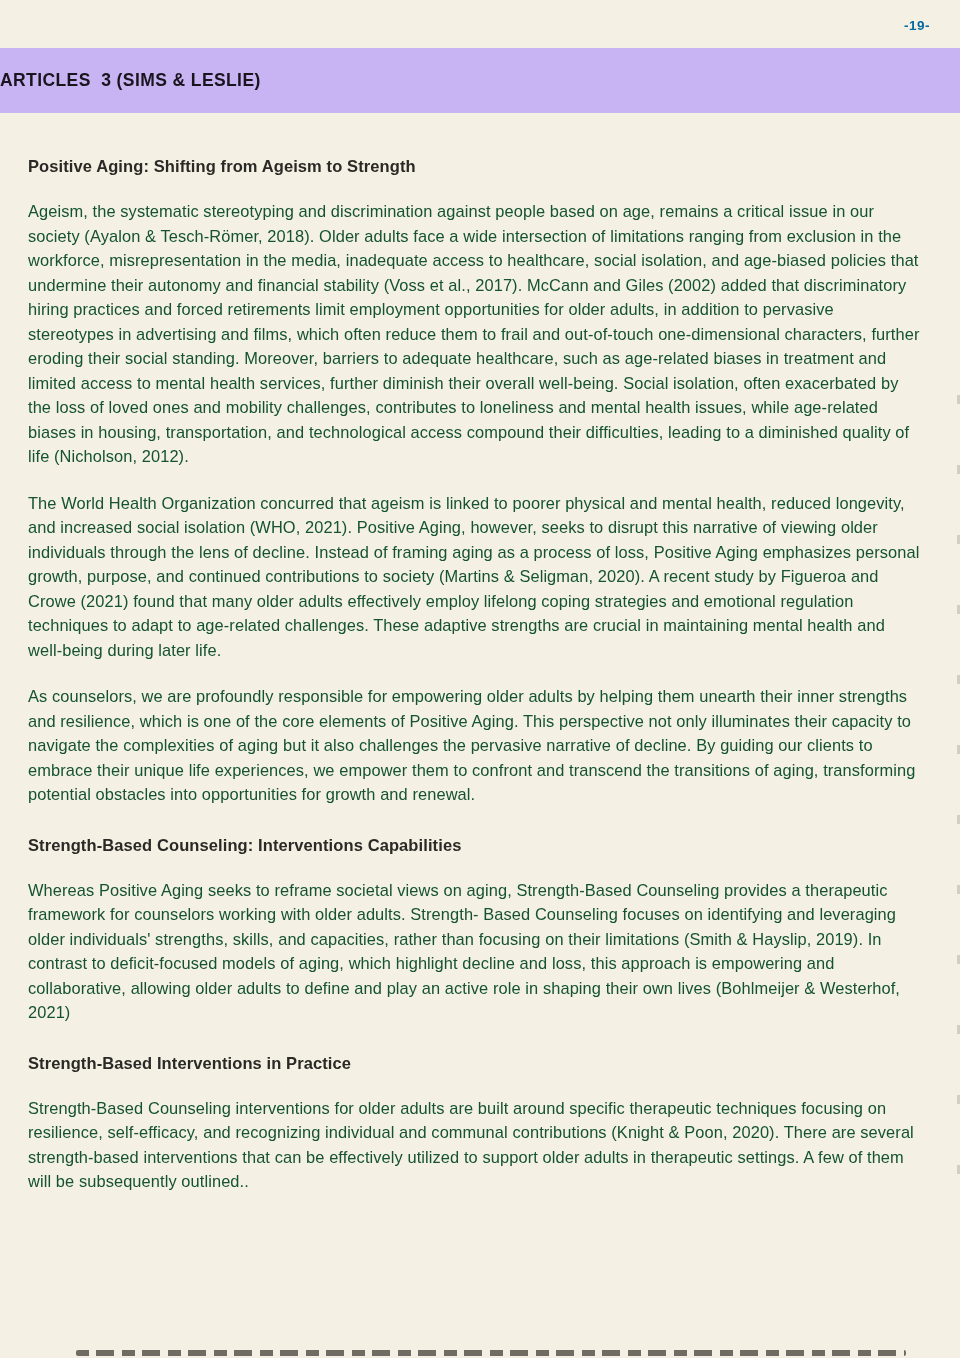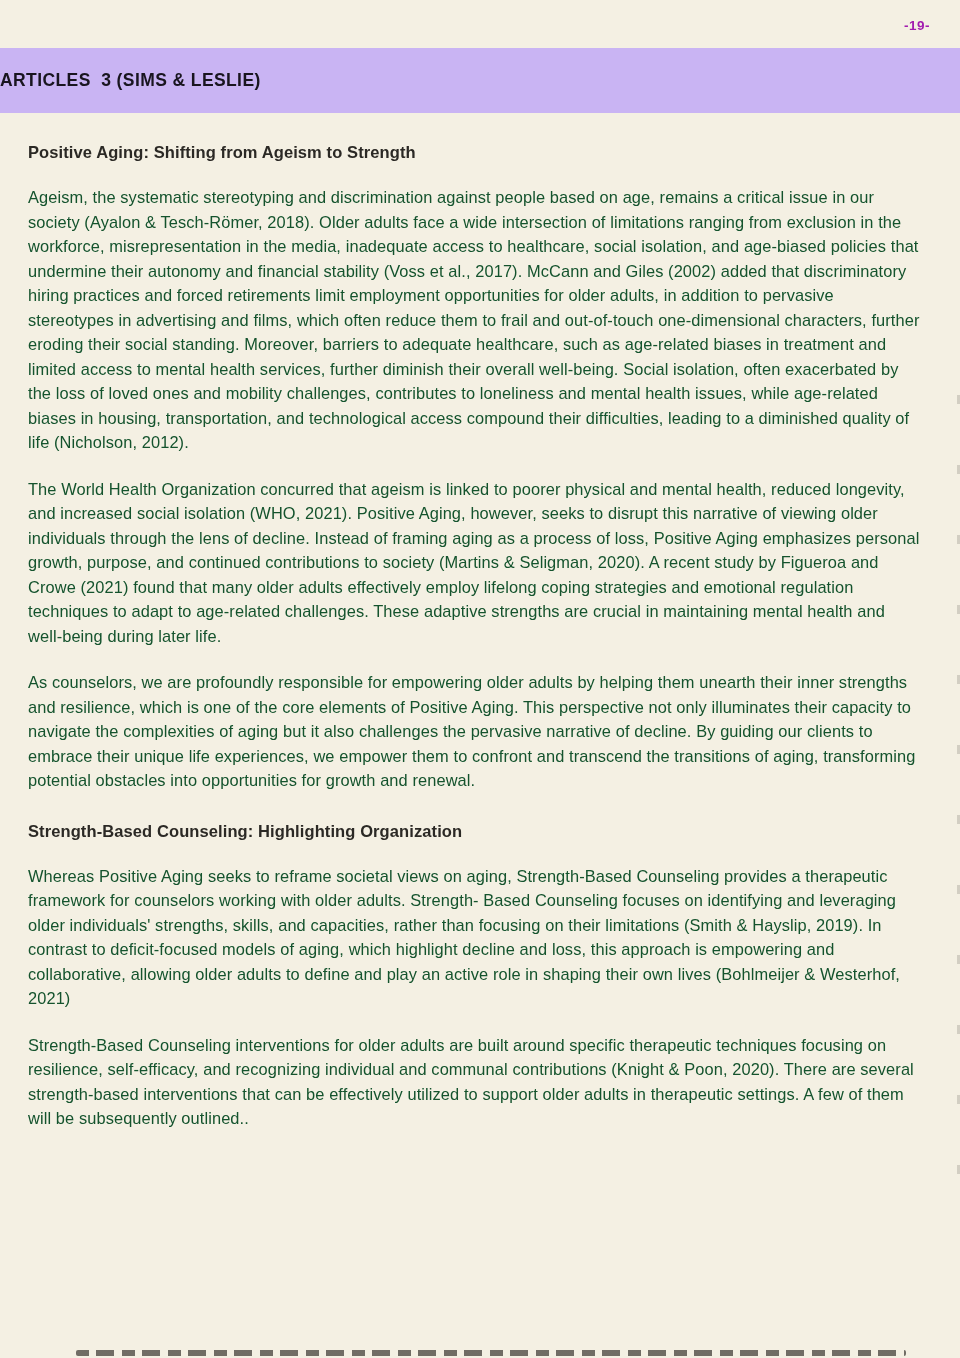--- a/index.html
+++ b/index.html
@@ -14,21 +14,21 @@
     position: relative;
     overflow: hidden;
     color: #474540;
   }
   .page-number {
     position: absolute;
     top: 18px;
     right: 30px;
     font-size: 13.5px;
     font-weight: 600;
-    color: #a21caf;
+    color: #0369a1;
     letter-spacing: 0.5px;
   }
   .banner {
     position: absolute;
     top: 48px;
     left: 0;
     width: 960px;
     height: 65px;
     background: #c9b4f3;
     display: flex;
@@ -37,21 +37,21 @@
   }
   .banner-title {
     font-size: 17.5px;
     font-weight: 700;
     color: #19151f;
     letter-spacing: 0.4px;
     white-space: pre;
   }
   .content {
     position: absolute;
-    top: 113px;
+    top: 127px;
     left: 28px;
     width: 892px;
   }
   .section-heading {
     font-size: 16.5px;
     font-weight: 700;
     color: #2b2925;
     margin: 29px 0 23px 0;
     letter-spacing: 0.1px;
   }
@@ -104,24 +104,25 @@
 <div class="content">
 
   <div class="section-heading" style="margin-top: 30px;">Positive Aging: Shifting from Ageism to Strength</div>
 
   <p class="paragraph">Ageism, the systematic stereotyping and discrimination against people based on age, remains a critical issue in our society (Ayalon &amp; Tesch-Römer, 2018). Older adults face a wide intersection of limitations ranging from exclusion in the workforce, misrepresentation in the media, inadequate access to healthcare, social isolation, and age-biased policies that undermine their autonomy and financial stability (Voss et al., 2017). McCann and Giles (2002) added that discriminatory hiring practices and forced retirements limit employment opportunities for older adults, in addition to pervasive stereotypes in advertising and films, which often reduce them to frail and out-of-touch one-dimensional characters, further eroding their social standing. Moreover, barriers to adequate healthcare, such as age-related biases in treatment and limited access to mental health services, further diminish their overall well-being. Social isolation, often exacerbated by the loss of loved ones and mobility challenges, contributes to loneliness and mental health issues, while age-related biases in housing, transportation, and technological access compound their difficulties, leading to a diminished quality of life (Nicholson, 2012).</p>
 
   <p class="paragraph">The World Health Organization concurred that ageism is linked to poorer physical and mental health, reduced longevity, and increased social isolation (WHO, 2021). Positive Aging, however, seeks to disrupt this narrative of viewing older individuals through the lens of decline. Instead of framing aging as a process of loss, Positive Aging emphasizes personal growth, purpose, and continued contributions to society (Martins &amp; Seligman, 2020). A recent study by Figueroa and Crowe (2021) found that many older adults effectively employ lifelong coping strategies and emotional regulation techniques to adapt to age-related challenges. These adaptive strengths are crucial in maintaining mental health and well-being during later life.</p>
 
   <p class="paragraph">As counselors, we are profoundly responsible for empowering older adults by helping them unearth their inner strengths and resilience, which is one of the core elements of Positive Aging. This perspective not only illuminates their capacity to navigate the complexities of aging but it also challenges the pervasive narrative of decline. By guiding our clients to embrace their unique life experiences, we empower them to confront and transcend the transitions of aging, transforming potential obstacles into opportunities for growth and renewal.</p>
 
-  <div class="section-heading">Strength-Based Counseling: Highlighting Organization</div>
+  <div class="section-heading">Strength-Based Counseling: Interventions Capabilities</div>
 
   <p class="paragraph">Whereas Positive Aging seeks to reframe societal views on aging, Strength-Based Counseling provides a therapeutic framework for counselors working with older adults. Strength- Based Counseling focuses on identifying and leveraging older individuals' strengths, skills, and capacities, rather than focusing on their limitations (Smith &amp; Hayslip, 2019). In contrast to deficit-focused models of aging, which highlight decline and loss, this approach is empowering and collaborative, allowing older adults to define and play an active role in shaping their own lives (Bohlmeijer &amp; Westerhof, 2021)</p>
 
+  <div class="section-heading">Strength-Based Interventions in Practice</div>
 
   <p class="paragraph">Strength-Based Counseling interventions for older adults are built around specific therapeutic techniques focusing on resilience, self-efficacy, and recognizing individual and communal contributions (Knight &amp; Poon, 2020). There are several strength-based interventions that can be effectively utilized to support older adults in therapeutic settings. A few of them will be subsequently outlined..</p>
 
 </div>
 
 <div class="clipped-text-fragment"></div>
 
 <div class="page-edge-artifacts"></div>
 
 </body></html>

